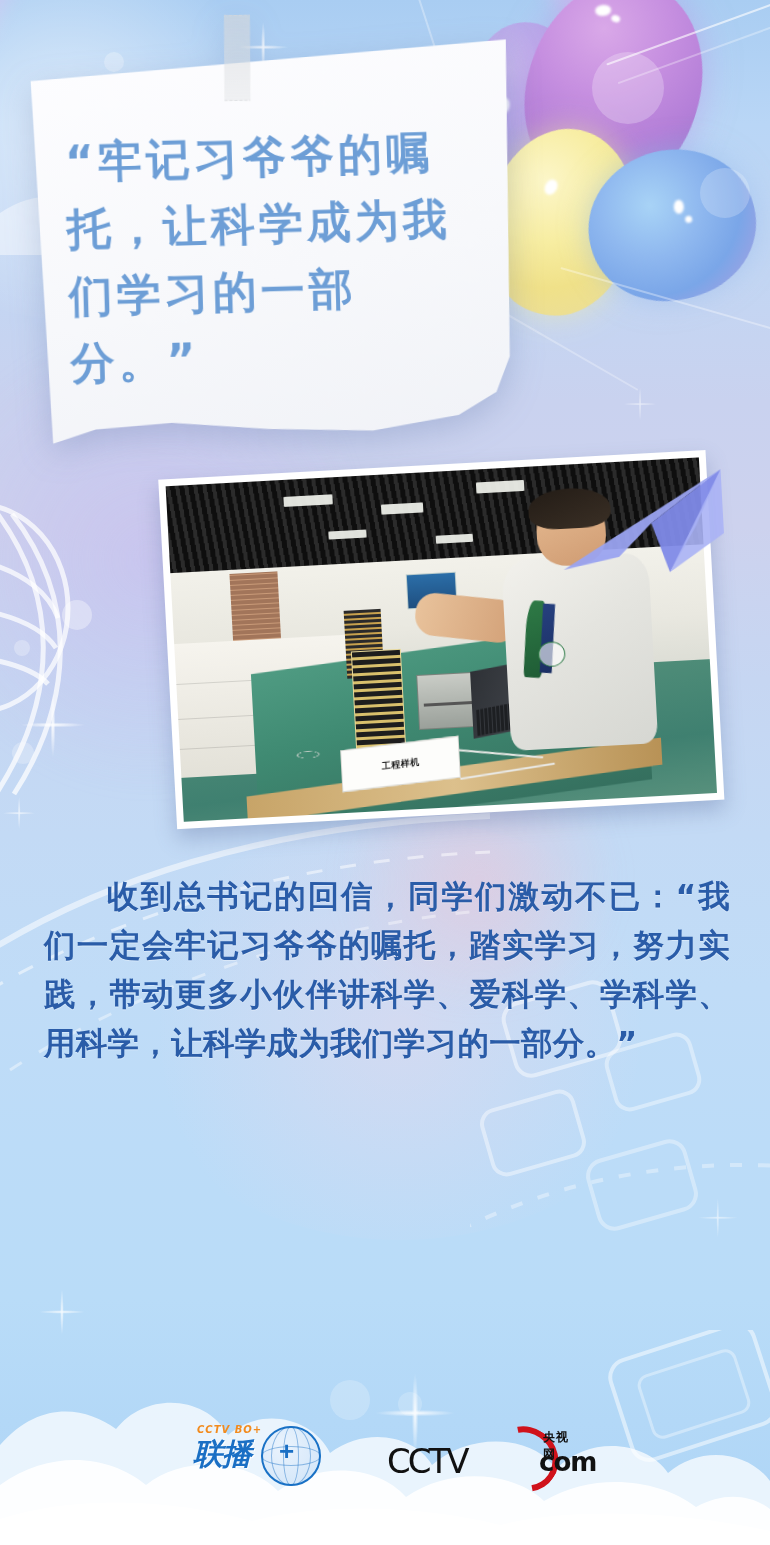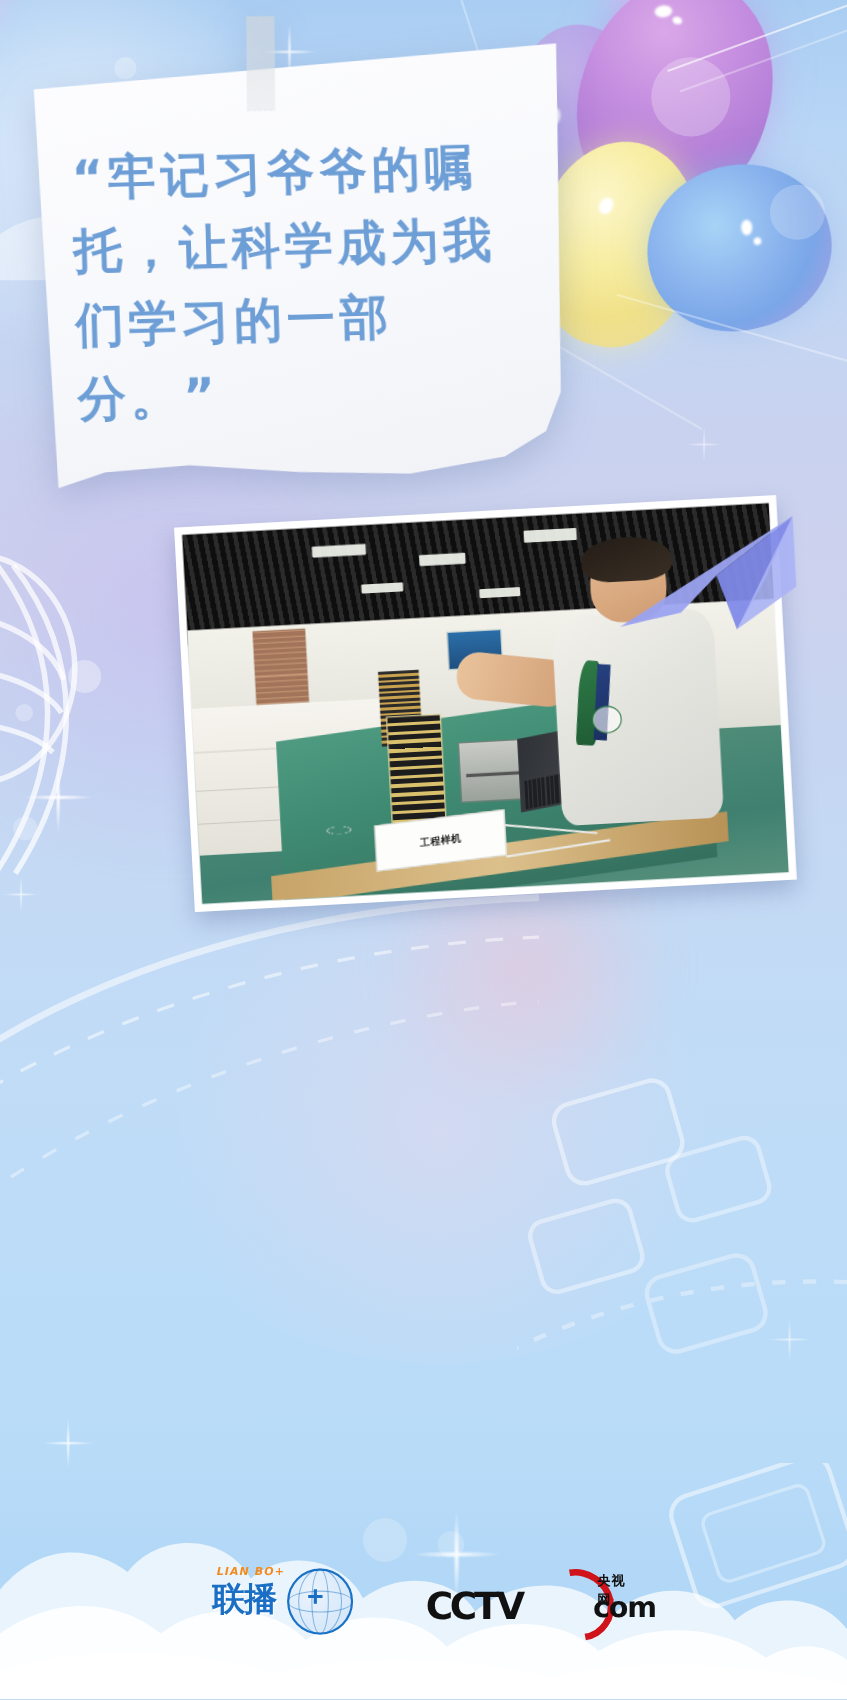--- a/index.html
+++ b/index.html
@@ -290,27 +290,27 @@
   .lb-globe{
     position:absolute;right:0;top:4px;width:56px;height:56px;border-radius:50%;
     border:2px solid #1a72c6;
     background:radial-gradient(circle at 36% 32%,#eaf3fd,#cfe4f8);
   }
   .lb-globe i{position:absolute;border:1px solid rgba(26,114,198,.45);border-radius:50%;}
   .lb-en{position:absolute;left:4px;top:2px;font-size:10px;font-weight:700;
     color:#f28b1e;letter-spacing:1px;font-style:italic;
     font-family:"DejaVu Sans","Liberation Sans",sans-serif;}
   .lb-cn{position:absolute;left:0;top:12px;font-size:30px;font-weight:700;
-    color:#1a6fc4;letter-spacing:-1px;
+    color:#1a6fc4;letter-spacing:-1px;font-style:italic;
     font-family:"DejaVu Sans","Liberation Sans",sans-serif;
     text-shadow:1px 1px 0 rgba(255,255,255,.9);}
   .lb-plus{position:absolute;left:86px;top:14px;font-size:26px;font-weight:700;color:#1a6fc4;}
 
   .logo-cctv{position:relative;width:190px;height:56px;}
-  .cctv-word{position:absolute;left:0;top:16px;font-size:34px;font-weight:700;
+  .cctv-word{position:absolute;left:0;top:16px;font-size:34px;font-weight:400;
     letter-spacing:-3px;color:#111;
     font-family:"DejaVu Sans","Liberation Sans",sans-serif;}
   .cctv-arc{position:absolute;left:104px;top:2px;width:56px;height:52px;
     border:6px solid #d0121b;border-radius:50%;
     border-left-color:transparent;border-bottom-color:transparent;
     transform:rotate(34deg);}
   .cctv-cn{position:absolute;left:156px;top:4px;font-size:12px;font-weight:700;color:#111;
     letter-spacing:1px;font-family:"DejaVu Sans","Liberation Sans",sans-serif;}
   .cctv-com{position:absolute;left:152px;top:22px;font-size:26px;font-weight:700;color:#111;
     letter-spacing:-1px;font-family:"DejaVu Sans","Liberation Sans",sans-serif;}
@@ -465,30 +465,31 @@
       </div>
     </div>
     <svg class="plane" viewBox="0 0 170 120">
       <polygon points="168,6 6,98 62,88 96,56" fill="#9aa3f0" opacity=".95"></polygon>
       <polygon points="168,6 96,56 112,106 140,62" fill="#7f8ae8" opacity=".95"></polygon>
       <polygon points="168,6 112,106 168,70" fill="#aab2f5" opacity=".9"></polygon>
     </svg>
   </div>
 
   <div class="article">
+    <p>收到总书记的回信，同学们激动不已：“我们一定会牢记习爷爷的嘱托，踏实学习，努力实践，带动更多小伙伴讲科学、爱科学、学科学、用科学，让科学成为我们学习的一部分。”</p>
   </div>
 
   <div class="footer">
     <div class="logo-lianbo">
       <div class="lb-globe">
         <i style="left:8px;top:-2px;width:38px;height:58px;"></i>
         <i style="left:20px;top:-2px;width:14px;height:58px;"></i>
         <i style="left:-2px;top:18px;width:58px;height:18px;"></i>
       </div>
-      <div class="lb-en">LIAN BO+</div>
+      <div class="lb-en">CCTV BO+</div>
       <div class="lb-cn">联播</div>
       <div class="lb-plus">+</div>
     </div>
 
     <div class="logo-cctv">
       <div class="cctv-word">CCTV</div>
       <div class="cctv-arc"></div>
       <div class="cctv-cn">央视网</div>
       <div class="cctv-com">com</div>
     </div>

